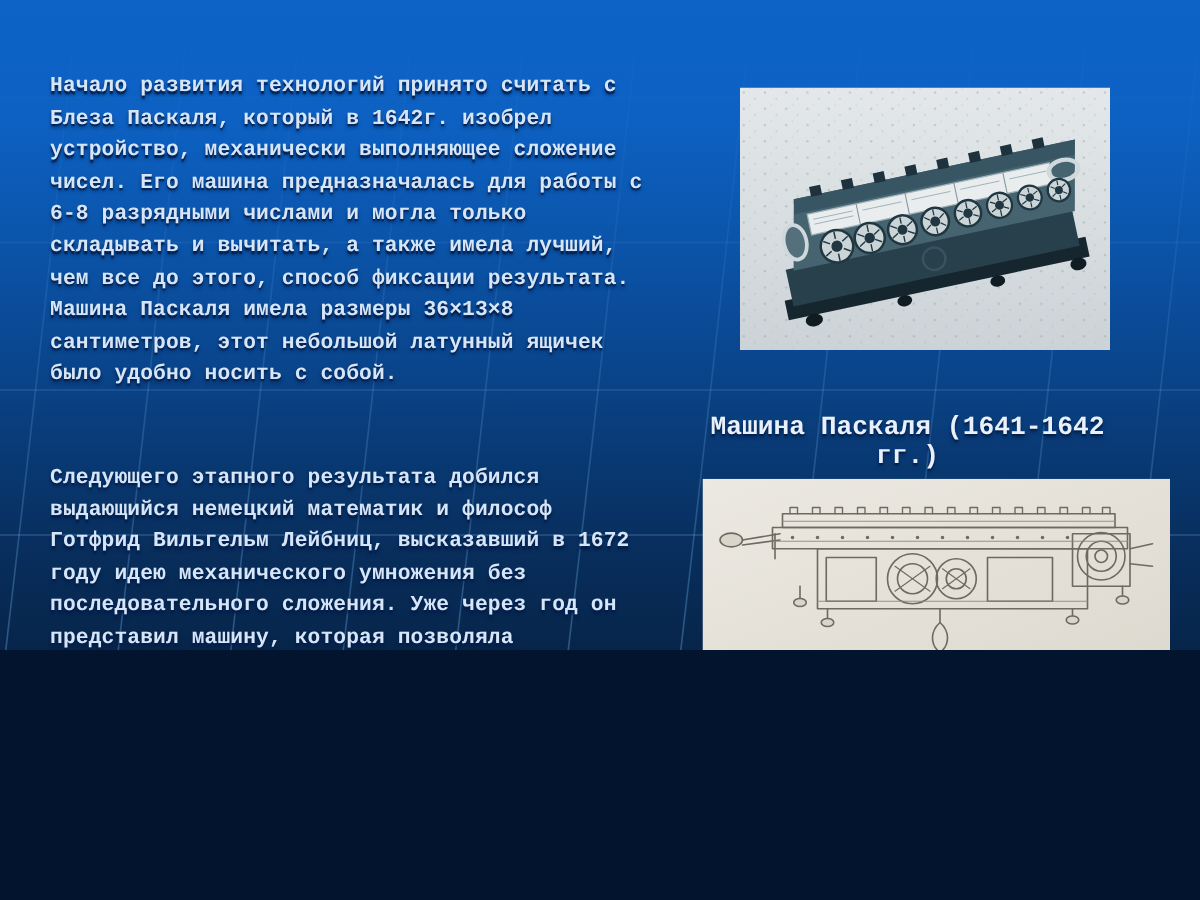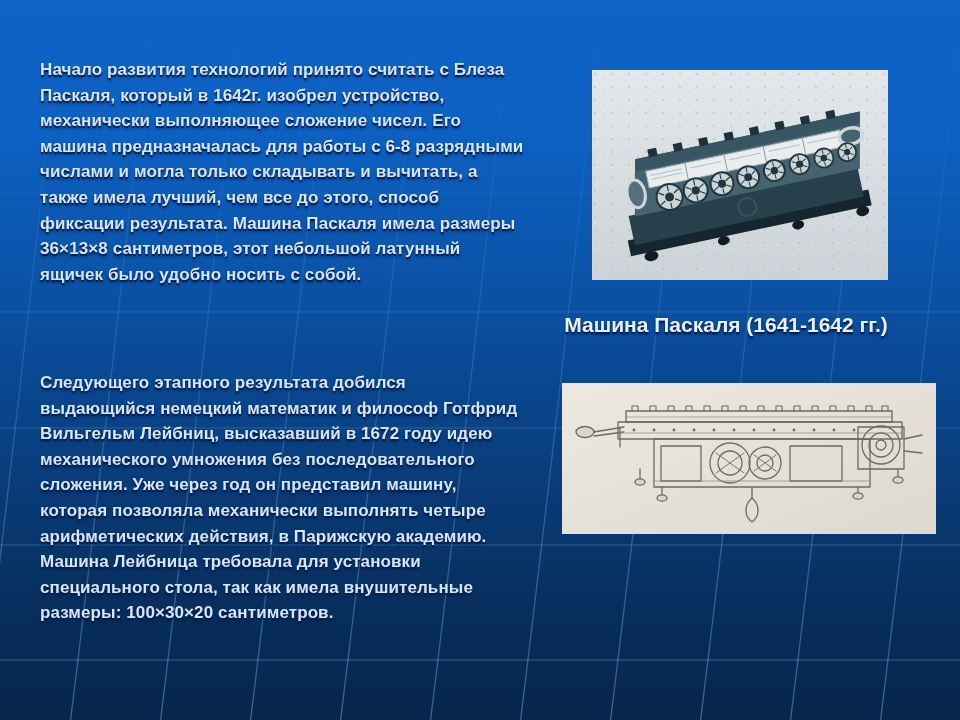--- a/index.html
+++ b/index.html
@@ -1,20 +1,20 @@
 <!DOCTYPE html>
 <html><head>
 <meta charset="utf-8">
 <style>
   html,body{margin:0;padding:0;background:#02142e;}
   .slide{
     position:relative;
-    width:960px;height:720px;
+    width:960px;height:520px;
     overflow:hidden;
-    font-family:Liberation Sans, sans-serif;
+    font-family:Liberation Mono, monospace;
     background:linear-gradient(180deg,
       #0d63c7 0%, #0d61c3 18%, #0b56ad 35%,
       #0a4a96 50%, #093b77 68%, #082e5c 85%, #07254a 100%);
   }
   .bg-grid{position:absolute;left:0;top:0;width:960px;height:720px;pointer-events:none;}
   .para{
     position:absolute;
     left:40px;width:484px;
     color:#d6e6f8;
     font-size:17px;line-height:25.6px;font-weight:bold;
@@ -23,21 +23,21 @@
   }
   .para1{top:57px;}
   .para2{top:370px;}
   .caption{
     position:absolute;
     color:#e8f1fb;
     font-size:21px;font-weight:bold;
     text-align:center;
     text-shadow:0 2px 1px rgba(4,30,74,0.95), 0 3px 3px rgba(4,30,74,0.55);
   }
-  .cap1{left:552px;top:313px;width:348px;}
+  .cap1{left:552px;top:331px;width:348px;}
   .cap2{left:555px;top:581px;width:368px;}
   .img-frame{position:absolute;margin:0;padding:0;}
   .img-frame svg{display:block;}
   .img1{left:592px;top:70px;width:296px;height:210px;}
   .img2{left:562px;top:383px;width:374px;height:151px;}
 </style>
 </head>
 <body>
 
 <div class="slide">

